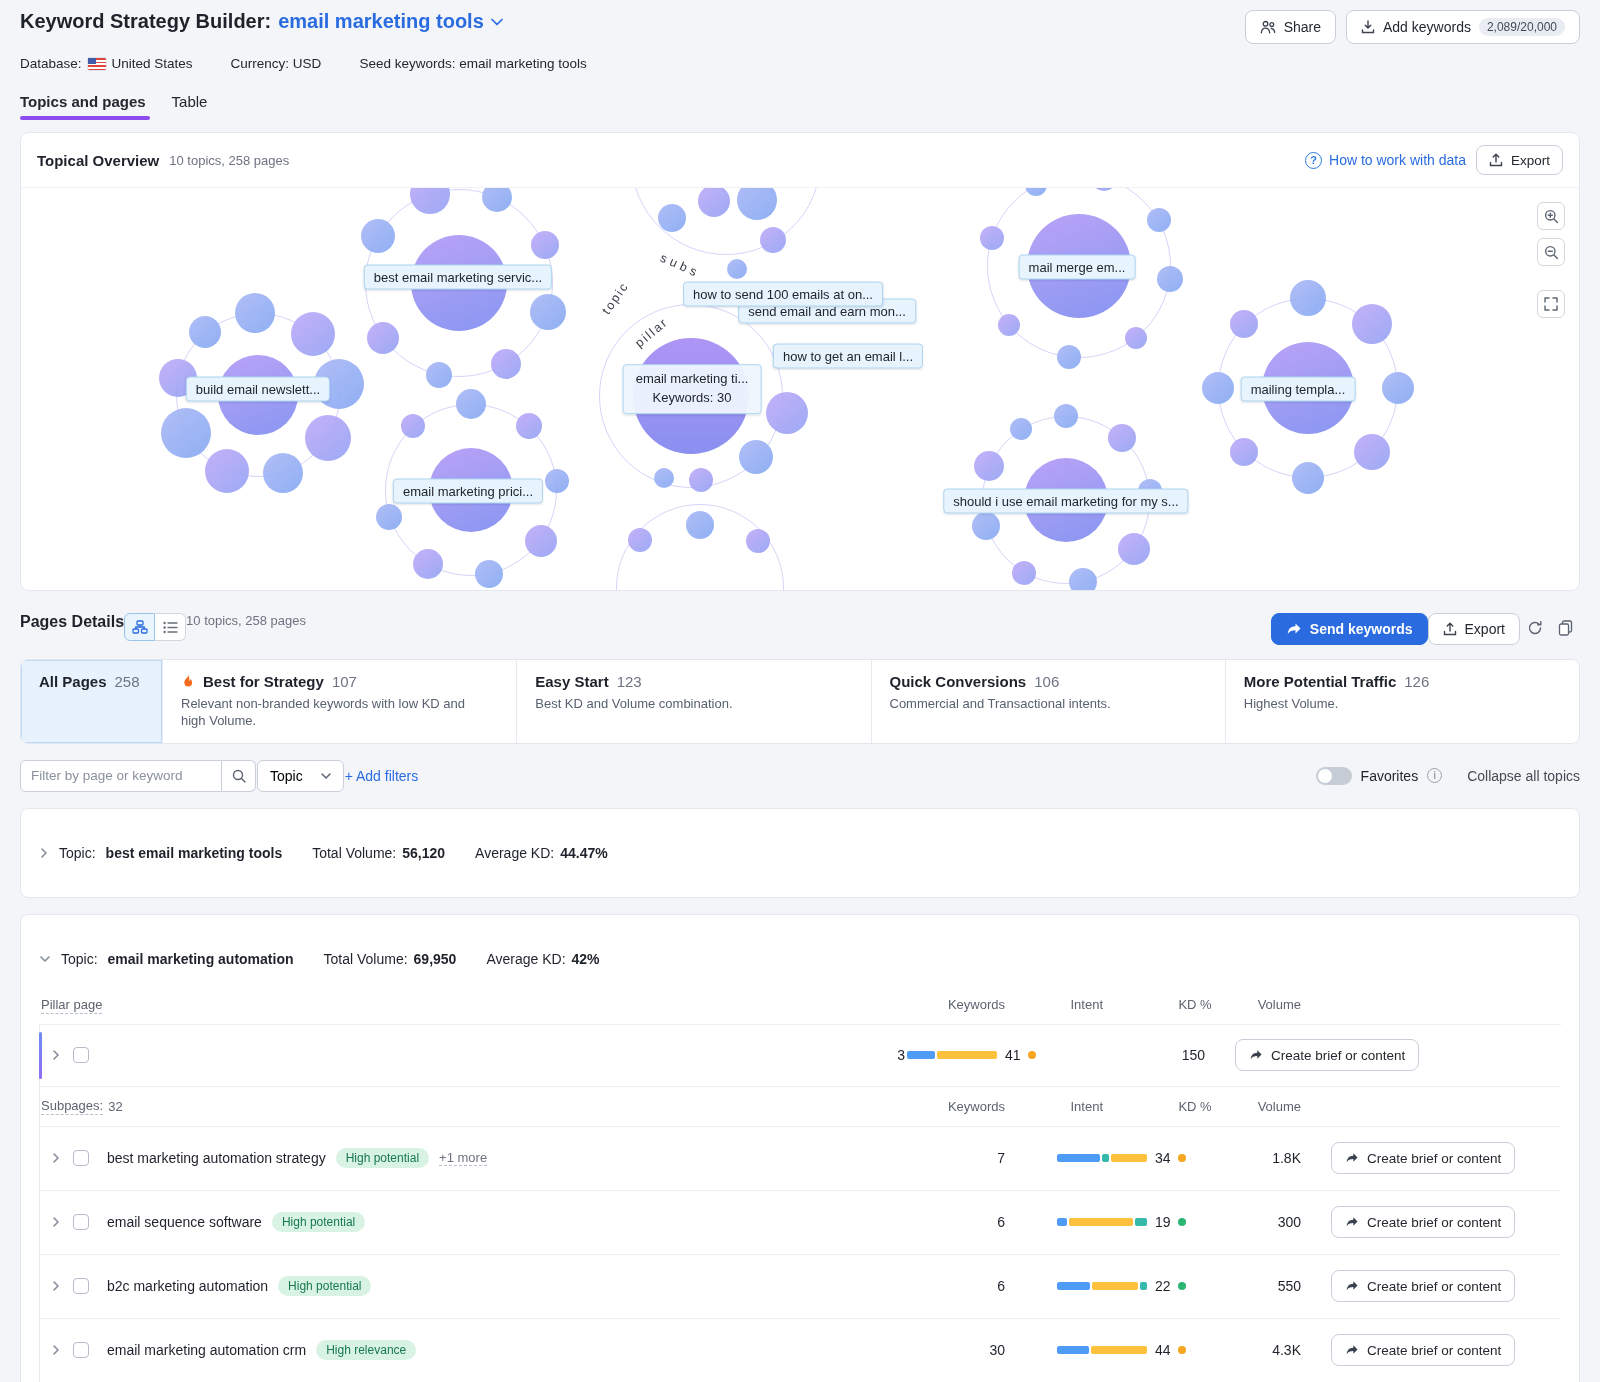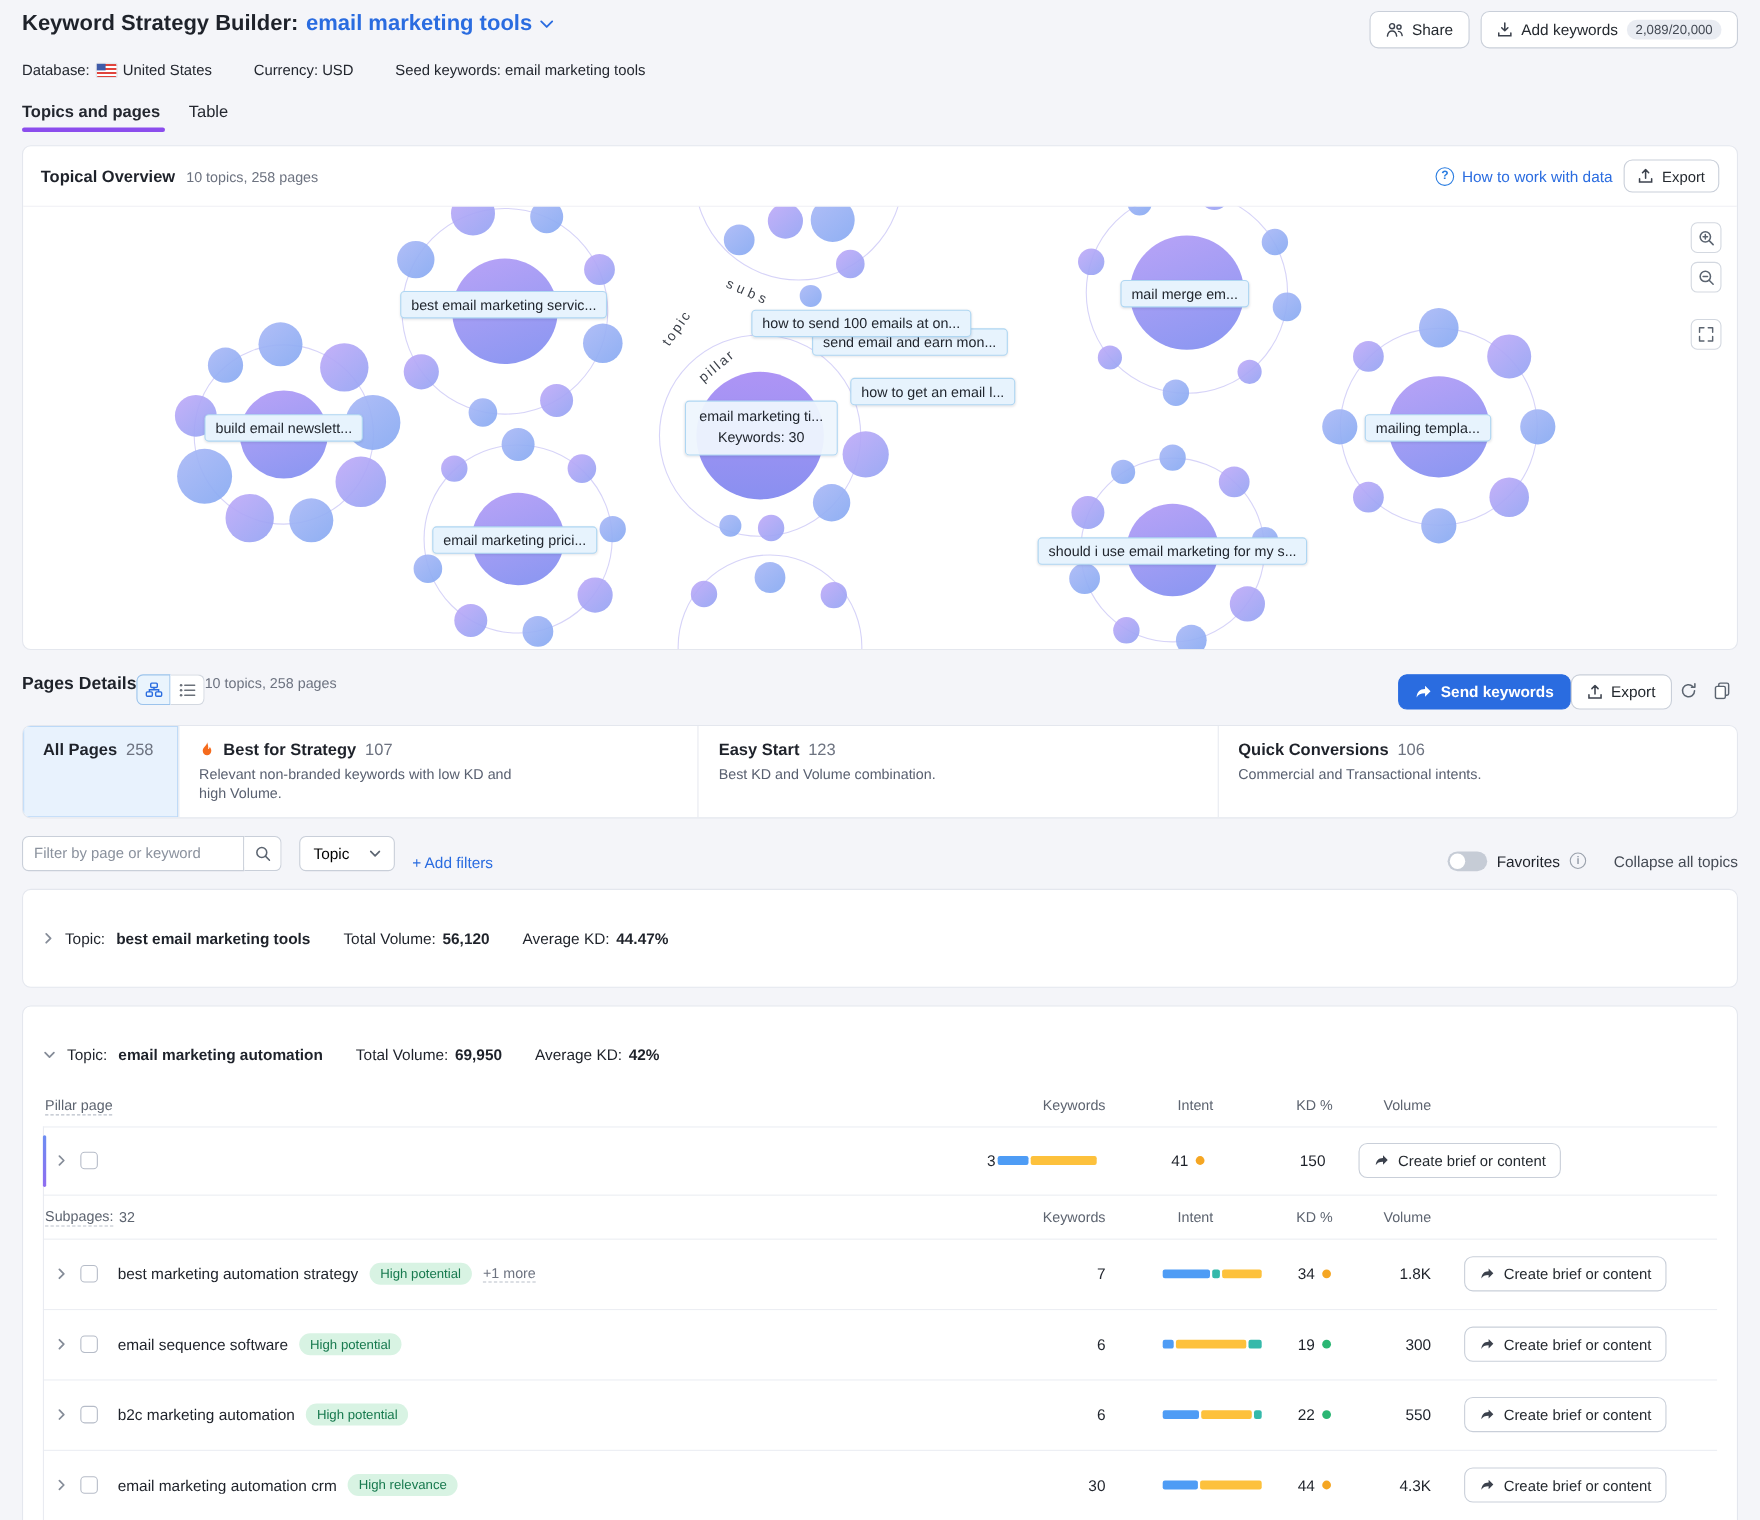--- a/index.html
+++ b/index.html
@@ -59,21 +59,21 @@
 
 .strategy-cards{display:flex;margin-top:14px;background:#fff;border:1px solid #e4e7ee;border-radius:8px;overflow:hidden}
 .scard{padding:13px 18px;border-right:1px solid #e8eaf0;flex:1;cursor:pointer}
 .scard:last-child{border-right:none}
 .scard.first{flex:0 0 142px;background:#e8f2fd;box-shadow:inset 0 0 0 1px #bcd9f7}
 .scard-title-row{display:flex;align-items:center;gap:8px;font-size:15px}
 .scard-title{font-weight:700}
 .scard-count{color:#6d7380}
 .scard-desc{margin-top:6px;font-size:13px;color:#596070;line-height:1.3;max-width:300px}
 
-.filter-row{display:flex;align-items:flex-end;margin-top:16px;gap:16px}
+.filter-row{display:flex;align-items:center;margin-top:16px;gap:1px}
 .search-group{display:flex}
 .search-input{width:202px;height:32px;border:1px solid #c9cfd9;border-radius:6px 0 0 6px;padding:0 10px;font-size:13.5px;background:#fff;color:#23272f;font-family:inherit;outline:none}
 .search-input::placeholder{color:#8a919d}
 .search-btn{width:34px;height:32px;border:1px solid #c9cfd9;border-left:none;border-radius:0 6px 6px 0;background:#fff;display:flex;align-items:center;justify-content:center;cursor:pointer}
 .select-btn{display:inline-flex;align-items:center;gap:18px;height:32px;padding:0 12px;border:1px solid #c9cfd9;border-radius:6px;background:#fff;font-size:14px;cursor:pointer;font-family:inherit}
 .add-filters{color:#2a6ce0;font-size:14px;cursor:pointer}
 .fav-group{display:flex;align-items:center;gap:9px;margin-left:auto}
 .toggle{width:36px;height:18px;border-radius:9px;background:#c6ccd6;position:relative;cursor:pointer}
 .toggle::after{content:'';position:absolute;width:14px;height:14px;border-radius:50%;background:#fff;top:2px;left:2px}
 .info-i{width:15px;height:15px;border:1.3px solid #9aa1ac;border-radius:50%;color:#9aa1ac;font-size:10px;font-weight:700;display:inline-flex;align-items:center;justify-content:center;font-style:normal}
@@ -101,21 +101,21 @@
 .pillar-row::before{content:'';position:absolute;left:0;top:7px;bottom:7px;width:3px;border-radius:2px;background:linear-gradient(#6d8df2,#8f6df0)}
 .chev-cell{display:flex;justify-content:center;cursor:pointer}
 .checkbox{width:16px;height:16px;border:1.5px solid #b6bcc8;border-radius:4px;background:#fff;cursor:pointer}
 .title-cell{display:flex;align-items:center;gap:10px;min-width:0}
 .page-title-text{white-space:nowrap;overflow:hidden;text-overflow:ellipsis}
 .badge{font-size:12px;background:#d8f3e3;color:#17794e;padding:3px 10px;border-radius:10px;white-space:nowrap}
 .more{font-size:13px;color:#6d7380;border-bottom:1px dashed #b9bfc9;cursor:pointer;white-space:nowrap}
 .num-kw{text-align:right;color:#23272f}
 .intent{display:flex;gap:2px;width:90px;height:8px;justify-self:end;margin-right:8px}
 .intent-seg{height:8px;border-radius:2px}
-.kd-cell{display:flex;align-items:center;gap:7px;justify-content:center}
+.kd-cell{display:flex;align-items:center;gap:7px;}
 .kd-dot{width:8px;height:8px;border-radius:50%;display:inline-block}
 .num-vol{text-align:right;padding-right:30px}
 .brief-btn{height:32px;display:inline-flex;align-items:center;gap:8px;padding:0 13px;border:1px solid #c9cfd9;border-radius:8px;background:#fff;font-size:13.5px;color:#24292f;cursor:pointer;font-family:inherit;justify-self:start;white-space:nowrap}
 .subhead{height:40px;font-size:13px;color:#5d6470;border-top:1px solid #eceef3}
 .subhead .lbl{display:flex;gap:5px;align-items:center;grid-column:1/4;padding-left:2px}
 .ph-lbl{grid-column:1/4;padding-left:2px}
 </style>
 </head>
 <body>
 
@@ -406,20 +406,27 @@
       </div>
       <div class="scard-desc">Best KD and Volume combination.</div>
     </div>
     <div class="scard">
       <div class="scard-title-row">
         <span class="scard-title">Quick Conversions</span>
         <span class="scard-count">106</span>
       </div>
       <div class="scard-desc">Commercial and Transactional intents.</div>
     </div>
+    <div class="scard">
+      <div class="scard-title-row">
+        <span class="scard-title">More Potential Traffic</span>
+        <span class="scard-count">126</span>
+      </div>
+      <div class="scard-desc">Highest Volume.</div>
+    </div>
   </div>
 
   <div class="filter-row">
     <span class="search-group">
       <input class="search-input" placeholder="Filter by page or keyword" style="">
       <button class="search-btn">
           <span class="icn">
             <svg width="14" height="14" viewBox="0 0 14 14">
               <circle cx="6" cy="6" r="4.5" fill="none" stroke="#5b6470" stroke-width="1.4"></circle>
               <path d="M9.5 9.5L13 13" stroke="#5b6470" stroke-width="1.4" stroke-linecap="round"></path>

